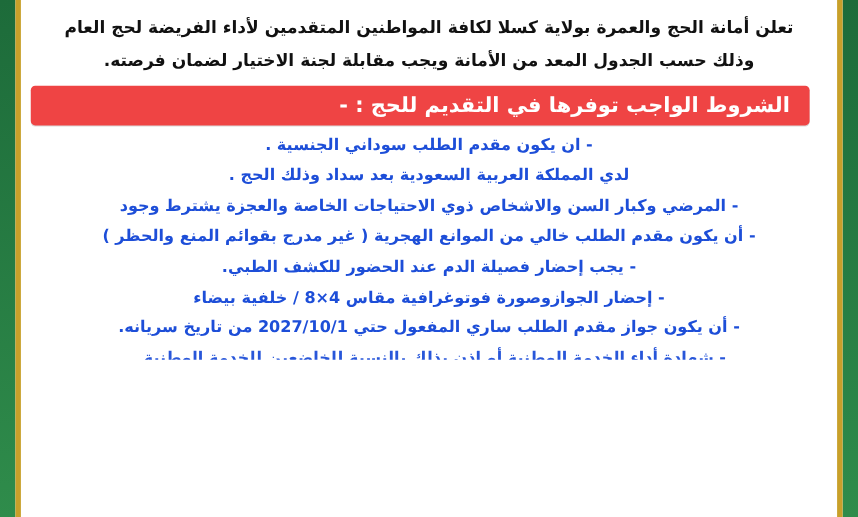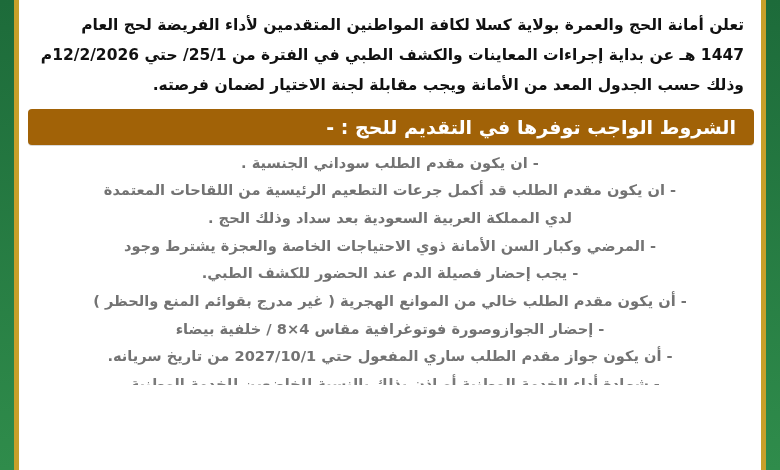--- a/index.html
+++ b/index.html
@@ -41,45 +41,45 @@
   .content {
     position: absolute;
     left: 24px;
     right: 24px;
     top: 0;
     bottom: 0;
   }
 
   .intro {
     padding: 10px 12px 2px 12px;
-    text-align: right;
+    text-align: center;
     color: #111111;
     font-size: 15.5px;
     line-height: 1.95;
     font-weight: bold;
     letter-spacing: 0;
   }
   .intro p {
     margin: 0;
   }
 
   .section-header {
-    margin: 6px 2px 6px 4px;
-    background: #a16207;
+    margin: 6px 20px 6px 4px;
+    background: #ef4444;
     color: #ffffff;
     border-radius: 4px;
     padding: 7px 18px;
     font-size: 19px;
     font-weight: bold;
     text-align: right;
     box-shadow: 0 1px 0 rgba(0,0,0,0.15);
   }
 
   .conditions {
-    color: #737373;
+    color: #1d4ed8;
     font-size: 14.6px;
     font-weight: bold;
     line-height: 1.62;
     text-align: center;
     padding: 0 10px;
   }
   .cond-item {
     margin: 0 0 4px 0;
     padding: 0;
   }
@@ -96,32 +96,30 @@
 
   <div class="edge edge-left"></div>
   <div class="edge-inner edge-inner-left"></div>
   <div class="edge edge-right"></div>
   <div class="edge-inner edge-inner-right"></div>
 
   <div class="content">
 
     <div class="intro">
       <p>تعلن أمانة الحج والعمرة بولاية كسلا لكافة المواطنين المتقدمين لأداء الفريضة لحج العام</p>
-      <p>1447 هـ عن بداية إجراءات المعاينات والكشف الطبي في الفترة من 25/1/ حتي 12/2/2026م</p>
       <p>وذلك حسب الجدول المعد من الأمانة ويجب مقابلة لجنة الاختيار لضمان فرصته.</p>
     </div>
 
     <div class="section-header">الشروط الواجب توفرها في التقديم للحج : -</div>
 
     <div class="conditions">
       <div class="cond-item">- ان يكون مقدم الطلب سوداني الجنسية .</div>
-      <div class="cond-item">- ان يكون مقدم الطلب قد أكمل جرعات التطعيم الرئيسية من اللقاحات المعتمدة</div>
       <div class="cond-item">لدي المملكة العربية السعودية بعد سداد وذلك الحج .</div>
-      <div class="cond-item">- المرضي وكبار السن الأمانة ذوي الاحتياجات الخاصة والعجزة يشترط وجود</div>
+      <div class="cond-item">- المرضي وكبار السن والاشخاص ذوي الاحتياجات الخاصة والعجزة يشترط وجود</div>
+      <div class="cond-item">- أن يكون مقدم الطلب خالي من الموانع الهجرية ( غير مدرج بقوائم المنع والحظر )</div>
       <div class="cond-item">- يجب إحضار فصيلة الدم عند الحضور للكشف الطبي.</div>
-      <div class="cond-item">- أن يكون مقدم الطلب خالي من الموانع الهجرية ( غير مدرج بقوائم المنع والحظر )</div>
       <div class="cond-item">- إحضار الجوازوصورة فوتوغرافية مقاس 4×8 / خلفية بيضاء</div>
       <div class="cond-item">- أن يكون جواز مقدم الطلب ساري المفعول حتي 2027/10/1 من تاريخ سريانه.</div>
       <div class="cond-item clipped">- شهادة أداء الخدمة الوطنية أو اذن بذلك بالنسبة للخاضعين للخدمة الوطنية .</div>
     </div>
 
   </div>
 </div>
 
 </body></html>

